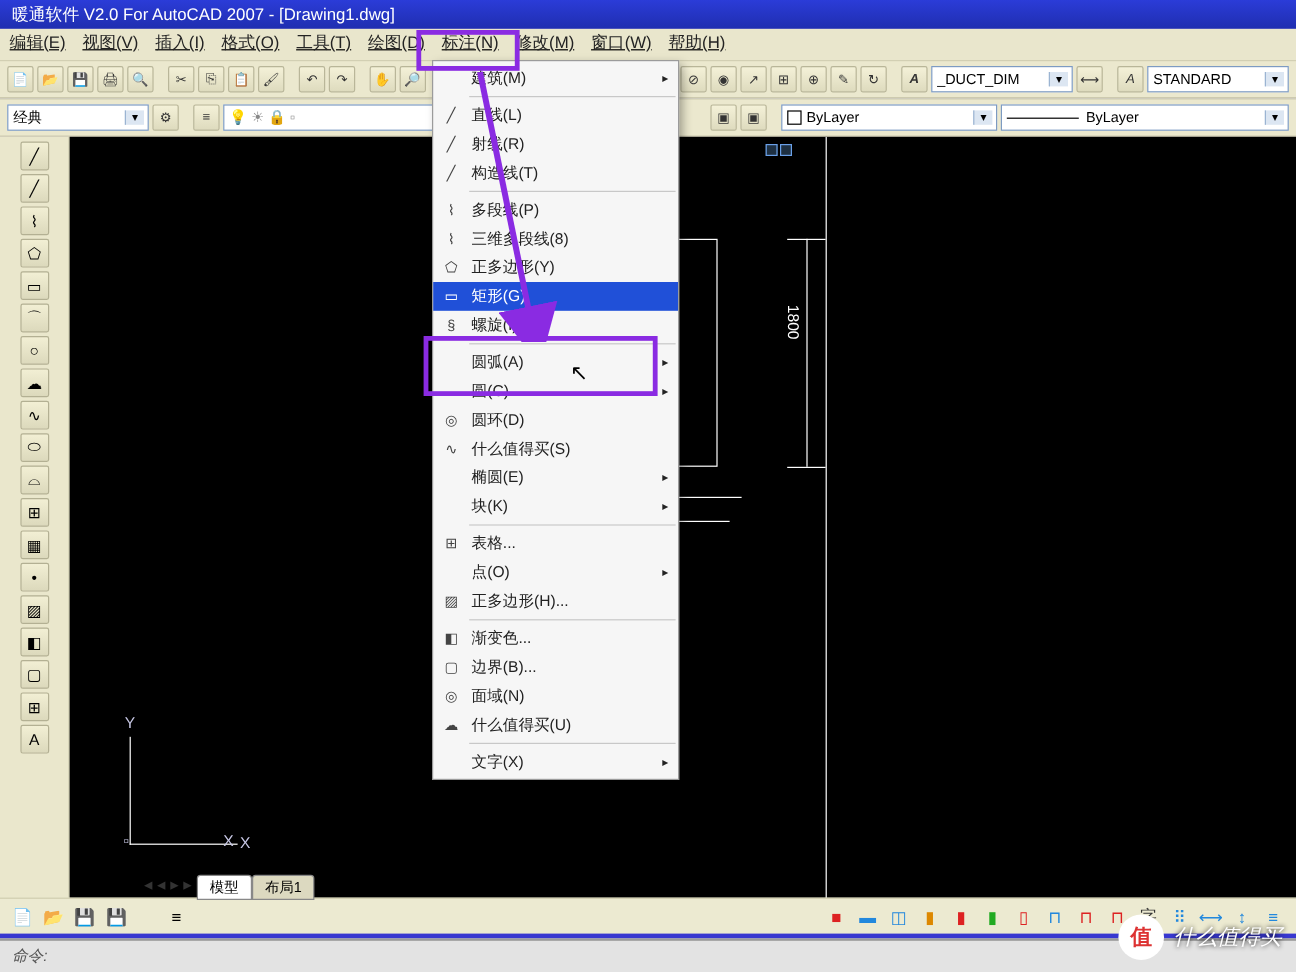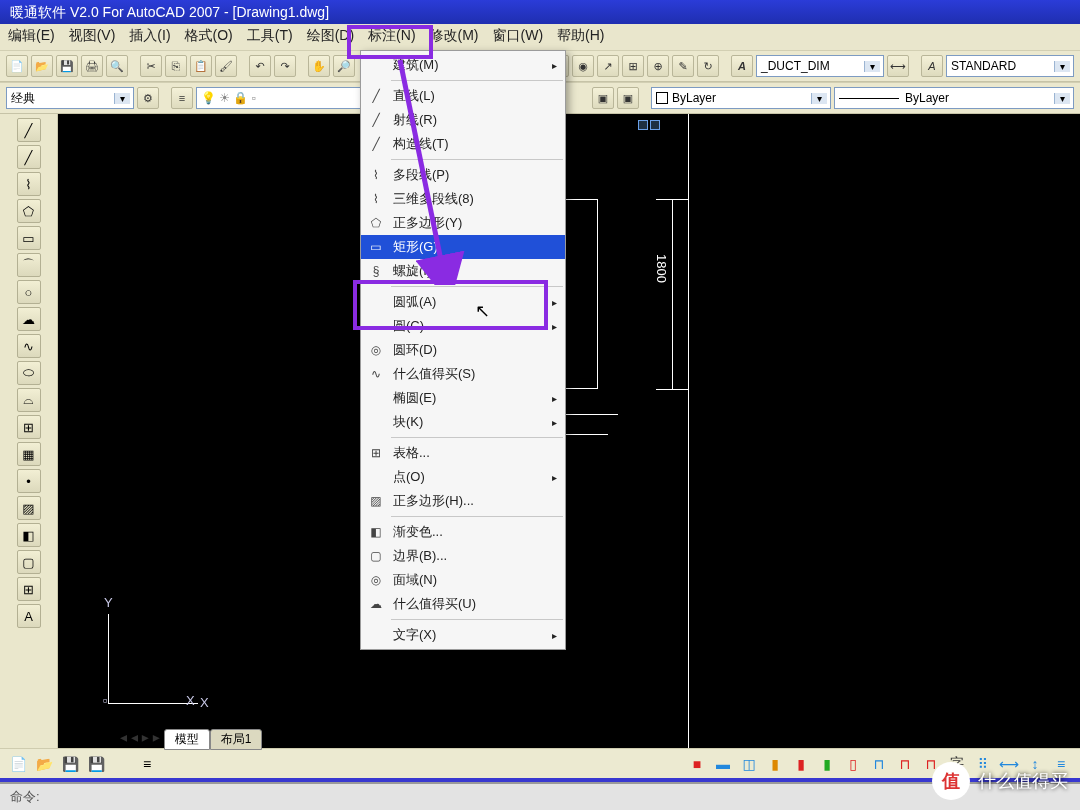--- a/index.html
+++ b/index.html
@@ -1,24 +1,24 @@
 <!DOCTYPE html>
 <html><head>
 <meta charset="utf-8">
 <style>
 * { margin: 0; padding: 0; box-sizing: border-box; font-family: "Microsoft YaHei", SimSun, sans-serif; }
 body { background: #3838d0; width: 1080px; height: 810px; overflow: hidden; position: relative; }
 .title-bar { background: linear-gradient(#2b3cd8, #1f2eb0); color: #fff; padding: 4px 10px; font-size: 14px; height: 24px; }
-.menu-bar { background: #e9e6cc; padding: 3px 8px; font-size: 14px; height: 26px; display: flex; gap: 14px; position: relative; }
+.menu-bar { background: #e9e6cc; padding: 3px 8px; font-size: 14px; height: 26px; display: flex; gap: 14px; position: relative; text-decoration: underline; }
 .menu-bar span { cursor: pointer; color: #232323; }
 .toolbar-row { background: #ebe8ce; padding: 3px 6px; display: flex; align-items: center; gap: 3px; height: 32px; border-top: 1px solid #d2cfb3; border-bottom: 1px solid #c6c3a7; }
 .tb-icon { width: 22px; height: 22px; background: linear-gradient(#f4f1d8,#dedbbe); border: 1px solid #b9b699; border-radius: 2px; display: inline-flex; align-items: center; justify-content: center; font-size: 11px; color: #333; }
 .tb-sep { width: 6px; }
 .combo { background: #fff; border: 1px solid #7d9bc2; height: 22px; display: flex; align-items: center; padding: 0 4px; font-size: 12px; position: relative; }
-.combo.w90 { width: 128px; }
+.combo.w90 { width: 118px; }
 .combo.w140 { width: 180px; }
 .combo.w200 { width: 240px; }
 .combo::after { content: "▾"; position: absolute; right: 3px; background: #dce6f2; width: 15px; text-align: center; border-left: 1px solid #9bb4d2; font-size: 10px; }
 .main-area { position: relative; background: #eae7cc; display: flex; height: 650px; }
 .left-toolbar { width: 58px; background: #eae7cc; padding: 4px 2px; display: flex; flex-direction: column; gap: 3px; align-items: center; border-right: 1px solid #cbc8ac; }
 .lt-icon { width: 24px; height: 24px; background: linear-gradient(#f2efd4,#dcd9bc); border: 1px solid #b3b093; border-radius: 2px; display: flex; align-items: center; justify-content: center; font-size: 13px; }
 .canvas { flex: 1; background: #000; position: relative; overflow: hidden; }
 .rect-shape { position: absolute; border: 1px solid #fff; background: transparent; }
 .dim-line { position: absolute; background: #fff; }
 .dim-text { position: absolute; color: #fff; font-size: 13px; writing-mode: vertical-rl; }
@@ -37,22 +37,22 @@
 .dm-item .arrow { position: absolute; right: 8px; font-size: 10px; }
 .dm-sep { height: 1px; background: #c8c8c8; margin: 3px 2px 3px 30px; }
 .highlight-box { position: absolute; border: 4px solid #8a2be2; z-index: 200; pointer-events: none; }
 .hb1 { top: 25px; left: 347px; width: 86px; height: 34px; }
 .hb2 { top: 280px; left: 353px; width: 195px; height: 50px; }
 .annot-arrow { position: absolute; z-index: 190; pointer-events: none; }
 .bottom-toolbar { position: absolute; bottom: 32px; left: 0; right: 0; height: 30px; background: #ecead1; display: flex; align-items: center; padding: 0 8px; gap: 4px; border-top: 1px solid #cfccaf; }
 .bt-icon { width: 22px; height: 22px; display: inline-flex; align-items: center; justify-content: center; font-size: 14px; }
 .watermark { position: absolute; bottom: 10px; right: 12px; display: flex; align-items: center; gap: 8px; z-index: 300; }
 .wm-circle { width: 38px; height: 38px; border-radius: 50%; background: #fff; display: flex; align-items: center; justify-content: center; font-size: 18px; color: #d33; font-weight: bold; }
-.wm-text { color: #fff; font-size: 18px; text-shadow: 0 0 4px #000; }
-.cmd-line { position: absolute; bottom: 0; left: 0; right: 0; height: 28px; background: #e3e3e3; border-top: 2px solid #9a9a9a; padding: 4px 10px; font-size: 13px; color: #555; }
+.wm-text { color: #fff; font-size: 18px; text-shadow: 0 0 4px #000; font-style: italic; }
+.cmd-line { position: absolute; bottom: 0; left: 0; right: 0; height: 28px; background: #e3e3e3; border-top: 2px solid #9a9a9a; padding: 4px 10px; font-size: 13px; color: #555; font-style: italic; }
 .cursor-ptr { position: absolute; z-index: 150; font-size: 18px; color: #000; }
 .grip { position: absolute; width: 10px; height: 10px; border: 1px solid #6aa0e8; background: rgba(100,160,220,0.3); }
 </style>
 </head>
 <body>
 
 <div class="title-bar">
   <span>暖通软件 V2.0 For AutoCAD 2007 - [Drawing1.dwg]</span>
 </div>
 

